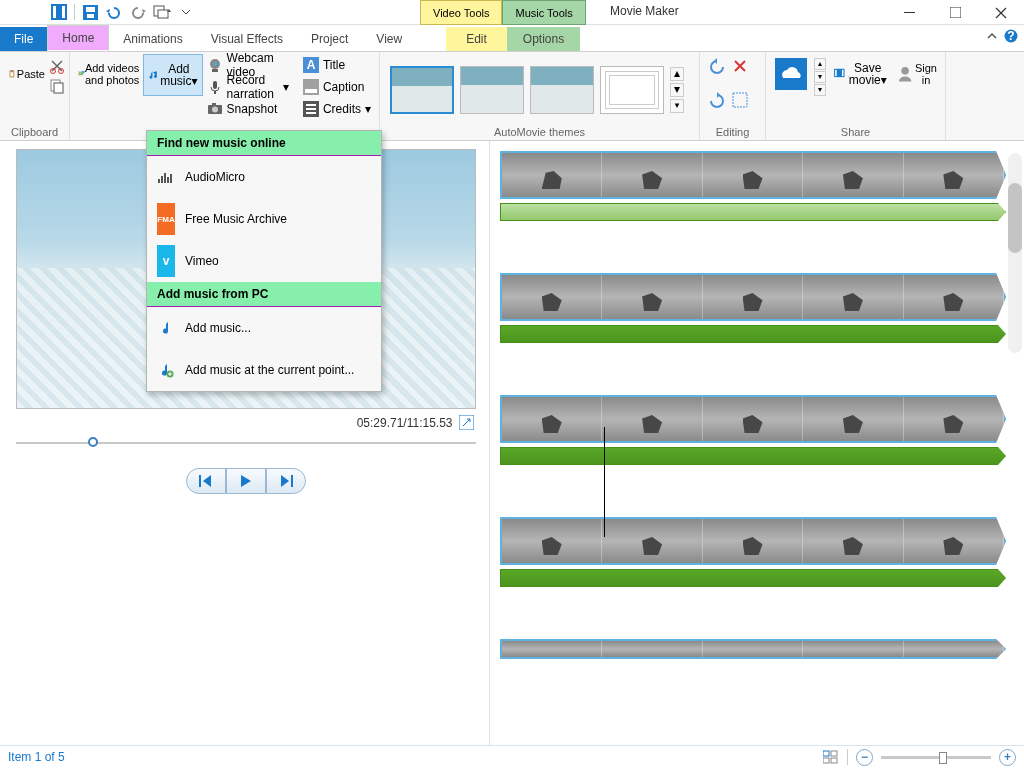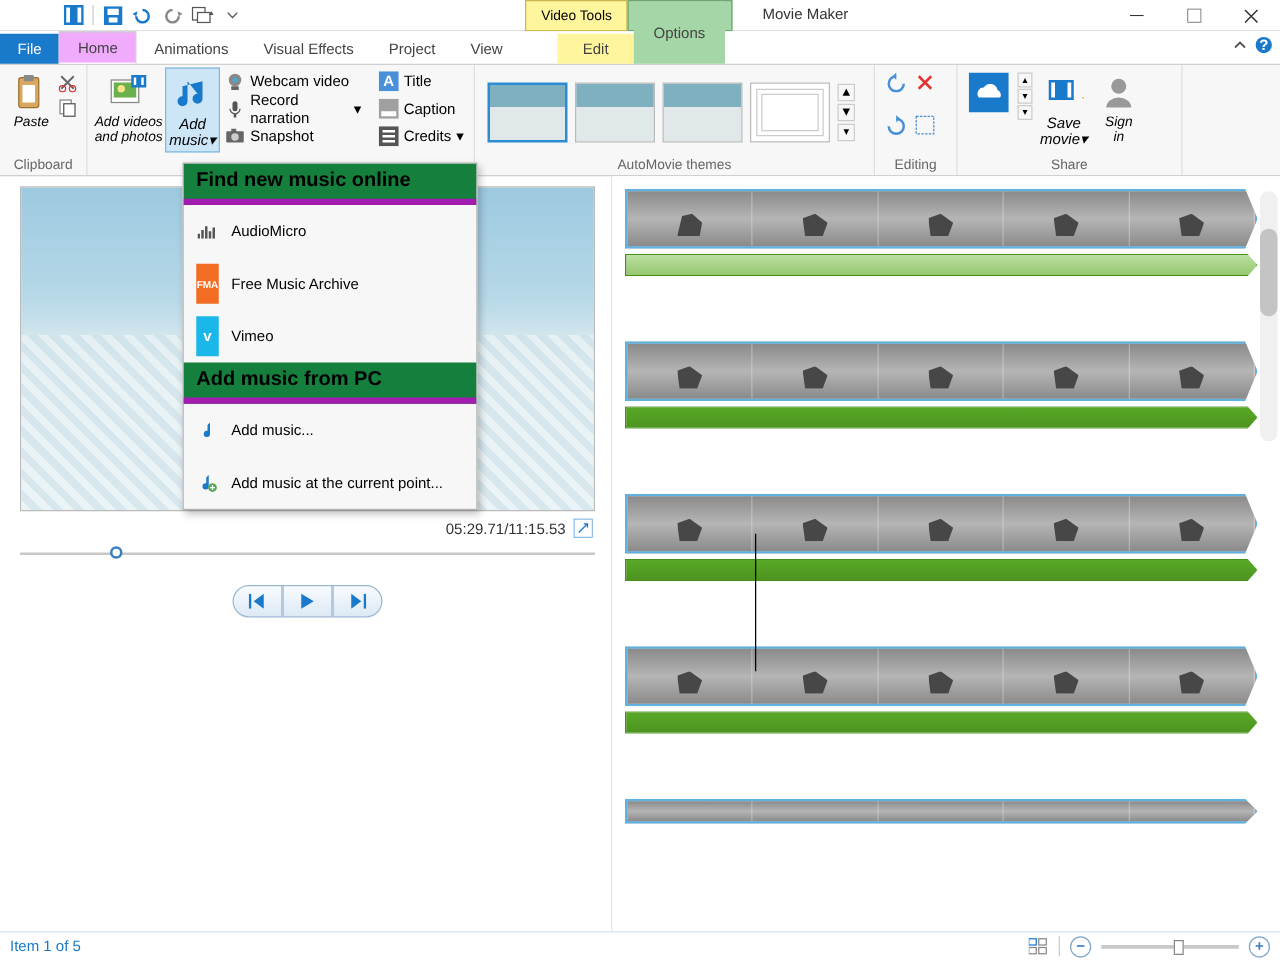--- a/index.html
+++ b/index.html
@@ -17,29 +17,29 @@
 .app-title { position:absolute; left:610px; top:4px; font-size:12px; color:#333; }
 .win-controls { position:absolute; right:0; top:0; display:flex; }
 .win-btn { width:46px; height:25px; display:flex; align-items:center; justify-content:center; cursor:pointer; }
 
 
 .tabrow { height:27px; background:#fff; display:flex; align-items:flex-end; border-bottom:1px solid #d0d0d0; position:relative; }
 .tab { padding:5px 14px; font-size:12px; cursor:pointer; color:#444; }
 .tab.file { background:#1979ca; color:#fff; }
 .tab.active { border:1px solid #d0d0d0; border-bottom:1px solid #fff; background:#f0abfc; }
 .ctx-edit { background:#fff59d; padding:5px 20px; }
-.ctx-opt { background:#a5d6a7; padding:18px 16px; }
+.ctx-opt { background:#a5d6a7; padding:5px 16px; }
 .help-icons { position:absolute; right:6px; top:4px; display:flex; gap:6px; align-items:center;}
 
 
 .ribbon { height:89px; background:#f7f7f7; border-bottom:1px solid #d0d0d0; display:flex; }
 .group { border-right:1px solid #e0e0e0; display:flex; flex-direction:column; justify-content:space-between; padding:2px 4px 0; }
 .group-label { font-size:11px; color:#666; text-align:center; padding:1px 0 2px; }
 .group-body { display:flex; align-items:flex-start; flex:1; }
-.big-btn { display:flex; flex-direction:column; align-items:center; justify-content:space-between; padding:2px 4px; cursor:pointer; min-width:42px;font-style:italic; }
+.big-btn { display:flex; flex-direction:row; align-items:center; justify-content:center; padding:2px 4px; cursor:pointer; min-width:42px; }
 .big-btn .icon { width:32px; height:32px; margin:2px 0; }
 .big-btn .lbl { font-size:11px; text-align:center; line-height:12px; }
 .big-btn.active { background:#cde6f7; border:1px solid #7fb8e0; }
 .small-row { display:flex; align-items:center; gap:4px; padding:1px 4px; cursor:pointer; height:22px; }
 .small-row .sicon { width:16px; height:16px; flex-shrink:0; }
 .stack { display:flex; flex-direction:column; }
 .themes { display:flex; gap:6px; align-items:center; padding:4px 6px; }
 .theme-thumb { width:64px; height:48px; border:1px solid #bbb; background:linear-gradient(#7fb0c0 40%,#e0e8ea 40%); cursor:pointer; position:relative; }
 .theme-thumb.sel { border:2px solid #2a8dd4; }
 .theme-nav { display:flex; flex-direction:column; gap:2px; }
@@ -68,21 +68,21 @@
 .video-strip.lead { clip-path:polygon(0 0,calc(100% - 10px) 0,100% 50%,calc(100% - 10px) 100%,0 100%);}
 .frames { display:flex; height:100%; }
 .frame { flex:1; border-right:1px solid rgba(255,255,255,.3); background:linear-gradient(#8a8a8a 0%,#b5b5b5 50%,#8a8a8a 100%); position:relative;}
 .fin { position:absolute; bottom:8px; left:50%; transform:translateX(-50%); width:20px; height:18px; background:#474747; clip-path:polygon(10% 100%,0 20%,50% 0,100% 40%,80% 100%);}
 .audio-strip { height:18px; background:linear-gradient(#59a827,#4d941f); margin-top:4px; border:1px solid #459018; clip-path:polygon(0 0,calc(100% - 8px) 0,100% 50%,calc(100% - 8px) 100%,0 100%);}
 .audio-strip.light { background:linear-gradient(#bce0a2,#94c86e);}
 .playhead { position:absolute; top:286px; left:114px; width:1px; height:110px; background:#000;}
 
 
 .dropdown { position:absolute; left:146px; top:130px; width:236px; background:#f7f7f7; border:1px solid #b4b4b4; box-shadow:2px 3px 6px rgba(0,0,0,.25); z-index:50; }
-.dd-header { padding:5px 10px; font-weight:600; font-size:16px; border-bottom:5px solid #a21caf; background:#15803d;}
+.dd-header { padding:5px 10px; font-weight:600; font-size:12px; border-bottom:1px solid #a21caf; background:#86efac;}
 .dd-item { display:flex; align-items:center; gap:10px; padding:5px 10px; cursor:pointer; }
 .dd-icon { width:18px; height:32px; flex-shrink:0; display:flex; align-items:center; justify-content:center;}
 
 
 .statusbar { position:absolute; bottom:0; left:0; right:0; height:23px; border-top:1px solid #d6e4ef; display:flex; align-items:center; justify-content:space-between; padding:0 8px; font-size:12px; color:#1979ca;}
 .zoom-ctl { display:flex; align-items:center; gap:8px; }
 .zoom-track { width:110px; height:3px; background:#c8c8c8; position:relative;}
 .zoom-thumb { position:absolute; top:-4px; left:58px; width:8px; height:12px; background:#fff; border:1px solid #888;}
 .circ { width:17px; height:17px; border:1px solid #7fa8c9; border-radius:50%; display:flex; align-items:center; justify-content:center; color:#3a7fc4; font-weight:bold; cursor:pointer;}
 

